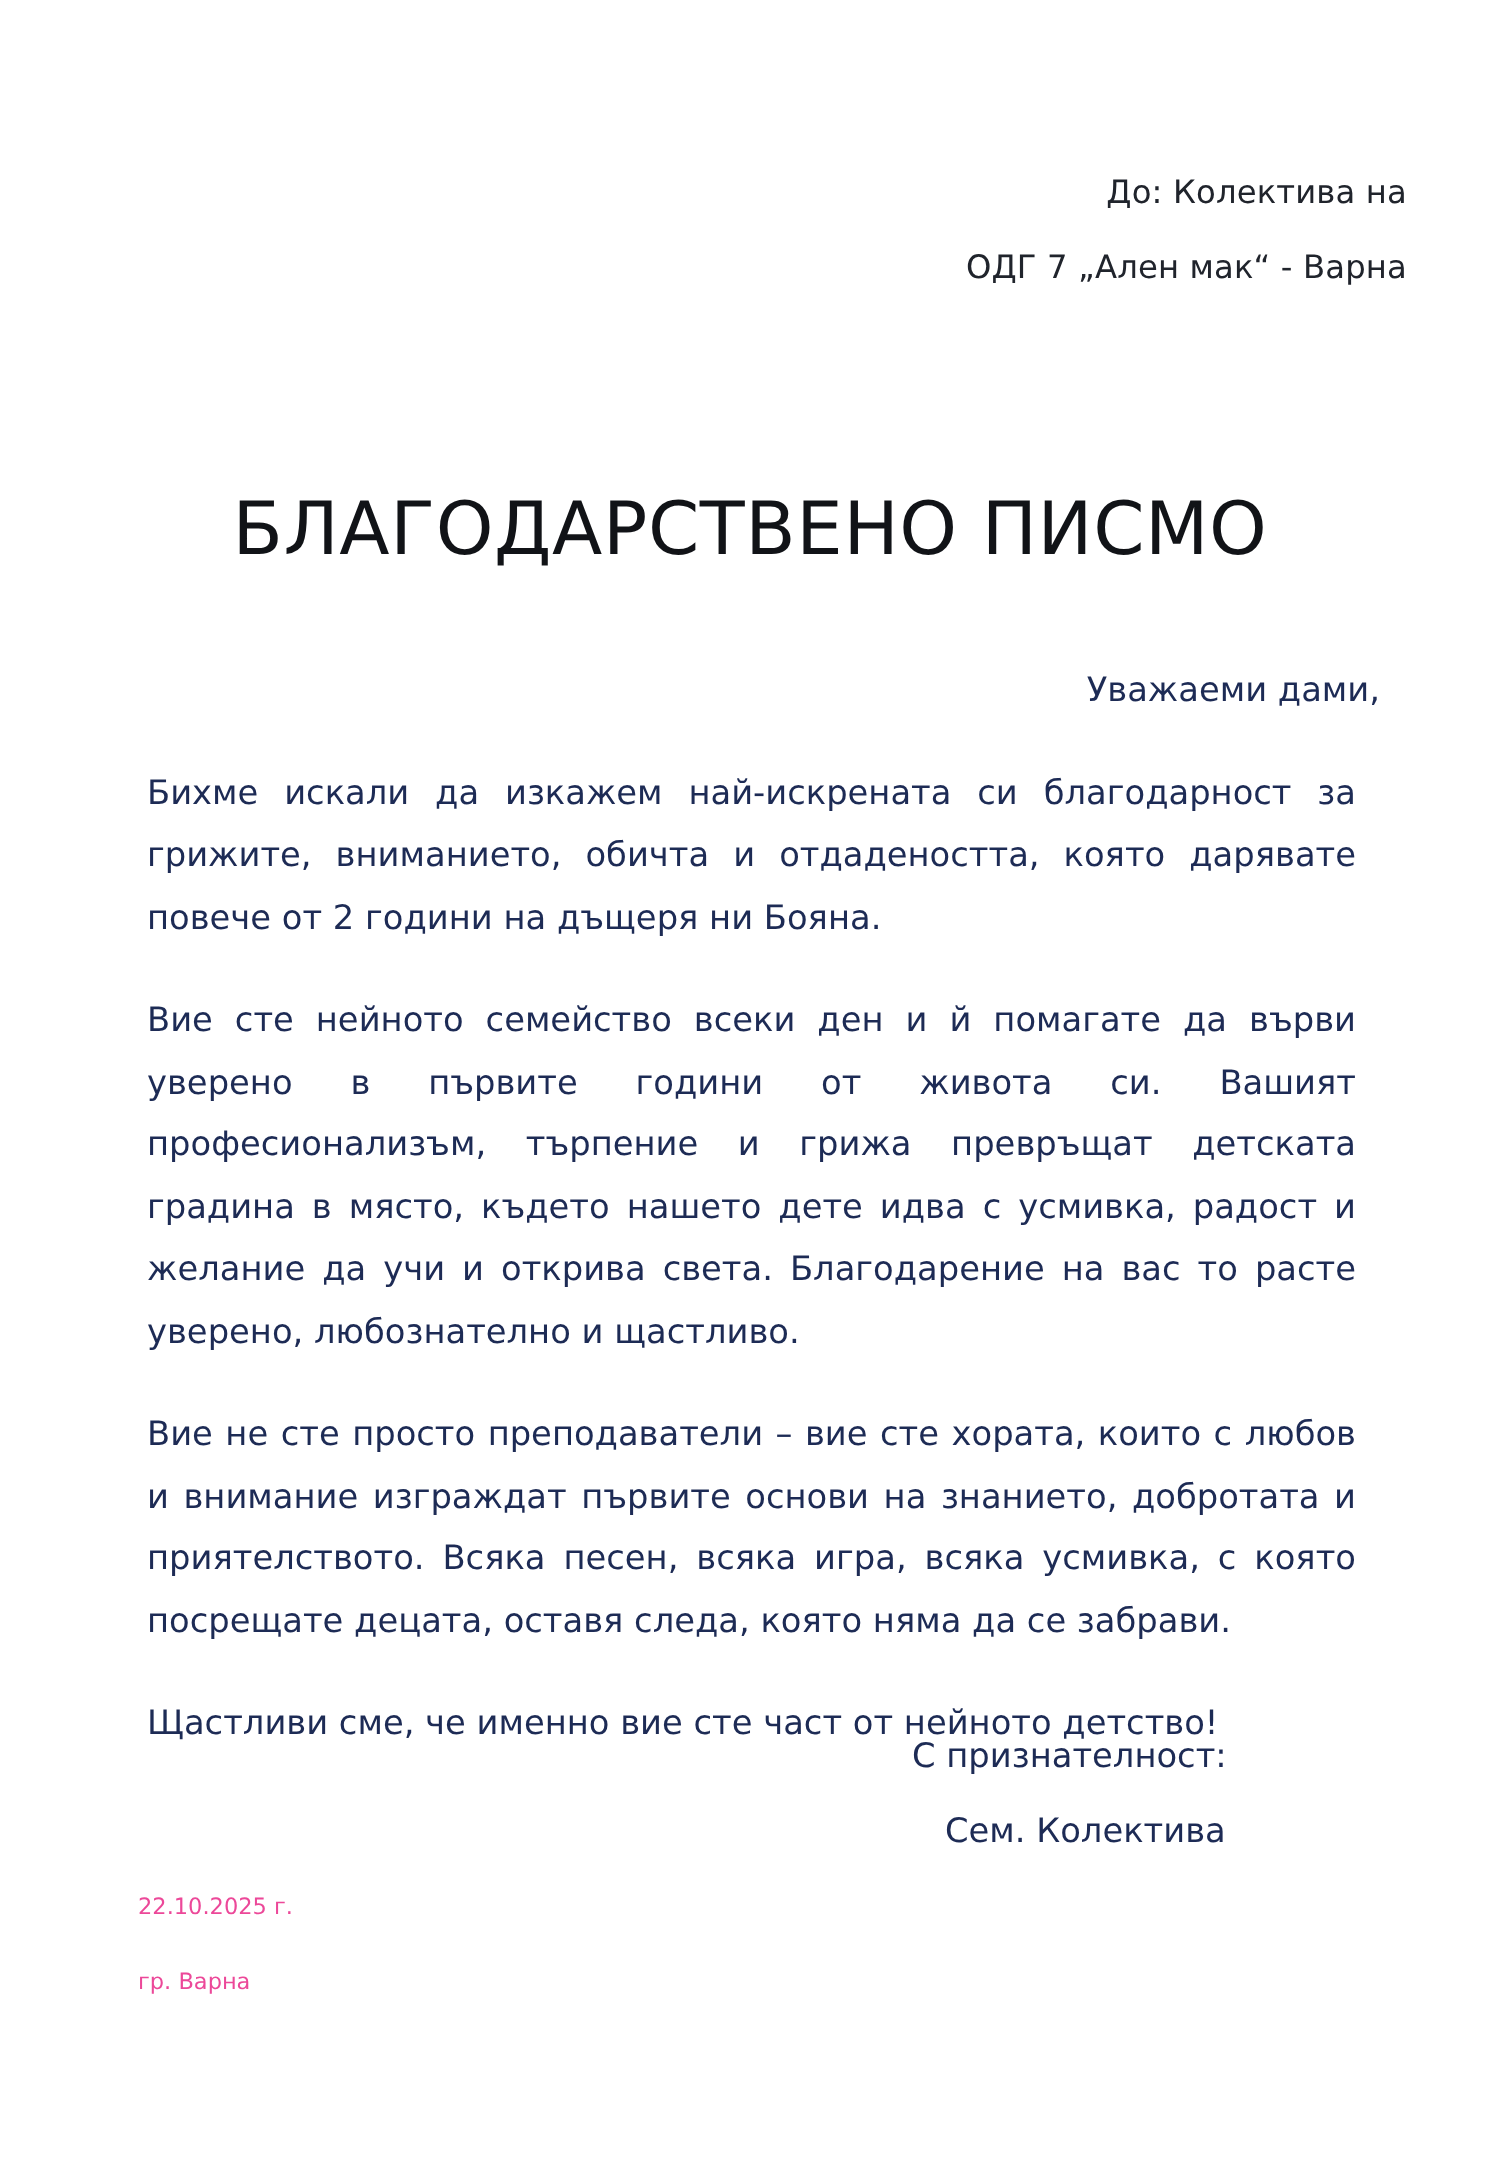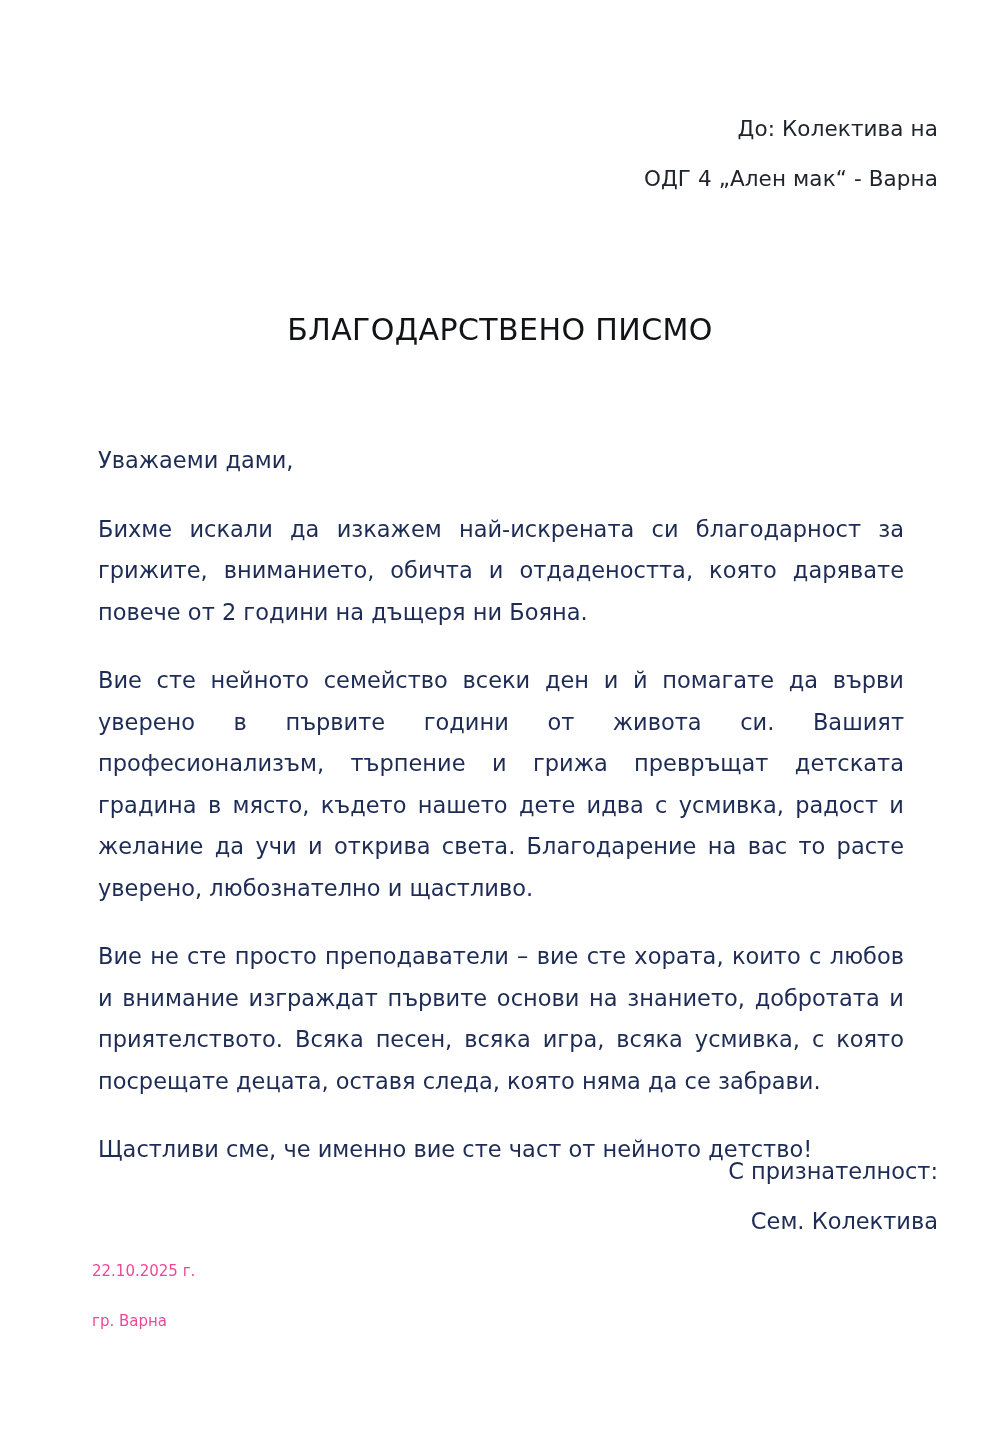--- a/index.html
+++ b/index.html
@@ -40,39 +40,39 @@
   }
 
   
   .doc-title {
     position: absolute;
     top: 294px;
     left: 0;
     width: 1000px;
     text-align: center;
     color: #111317;
-    font-size: 30px;
+    font-size: 49px;
     font-weight: 400;
     letter-spacing: 0.4px;
     line-height: 1.05;
     white-space: nowrap;
   }
 
   
   .body-block {
     position: absolute;
     top: 440px;
     left: 98px;
     width: 822px;
     color: #1d2b55;
     font-size: 22.5px;
     line-height: 41.5px;
   }
   .salutation {
-    text-align: left;
+    text-align: right;
     margin: 0 0 27px 0;
   }
   .para {
     margin: 0 16px 27px 0;
     text-align: justify;
     text-justify: inter-word;
     -webkit-hyphens: none;
     hyphens: none;
   }
   .para.last {
@@ -87,21 +87,20 @@
     left: 608px;
     width: 330px;
     color: #1d2b55;
     font-size: 22.5px;
     line-height: 50px;
     text-align: left;
   }
   .signature .line {
     display: block;
     white-space: nowrap;
-    text-align: right;
   }
   .signature .name {
     padding-left: 22px;
   }
 
   
   .dateplace {
     position: absolute;
     top: 1246px;
     left: 92px;
@@ -116,21 +115,21 @@
     white-space: nowrap;
   }
 </style>
 </head>
 <body>
 
 <div class="page">
 
   <div class="addressee">
     <span class="line">До: Колектива на</span>
-    <span class="line">ОДГ 4 „Ален мак“ - Варна</span>
+    <span class="line">ОДГ 7 „Ален мак“ - Варна</span>
   </div>
 
   <h1 class="doc-title">БЛАГОДАРСТВЕНО ПИСМО</h1>
 
   <div class="body-block">
     <p class="salutation">Уважаеми дами,</p>
     <p class="para">Бихме искали да изкажем най-искрената си благодарност за грижите, вниманието, обичта и отдадеността, която дарявате повече от 2 години на дъщеря ни Бояна.</p>
     <p class="para">Вие сте нейното семейство всеки ден и й помагате да върви уверено в първите години от живота си. Вашият професионализъм, търпение и грижа превръщат детската градина в място, където нашето дете идва с усмивка, радост и желание да учи и открива света. Благодарение на вас то расте уверено, любознателно и щастливо.</p>
     <p class="para">Вие не сте просто преподаватели – вие сте хората, които с любов и внимание изграждат първите основи на знанието, добротата и приятелството. Всяка песен, всяка игра, всяка усмивка, с която посрещате децата, оставя следа, която няма да се забрави.</p>
     <p class="para last">Щастливи сме, че именно вие сте част от нейното детство!</p>

